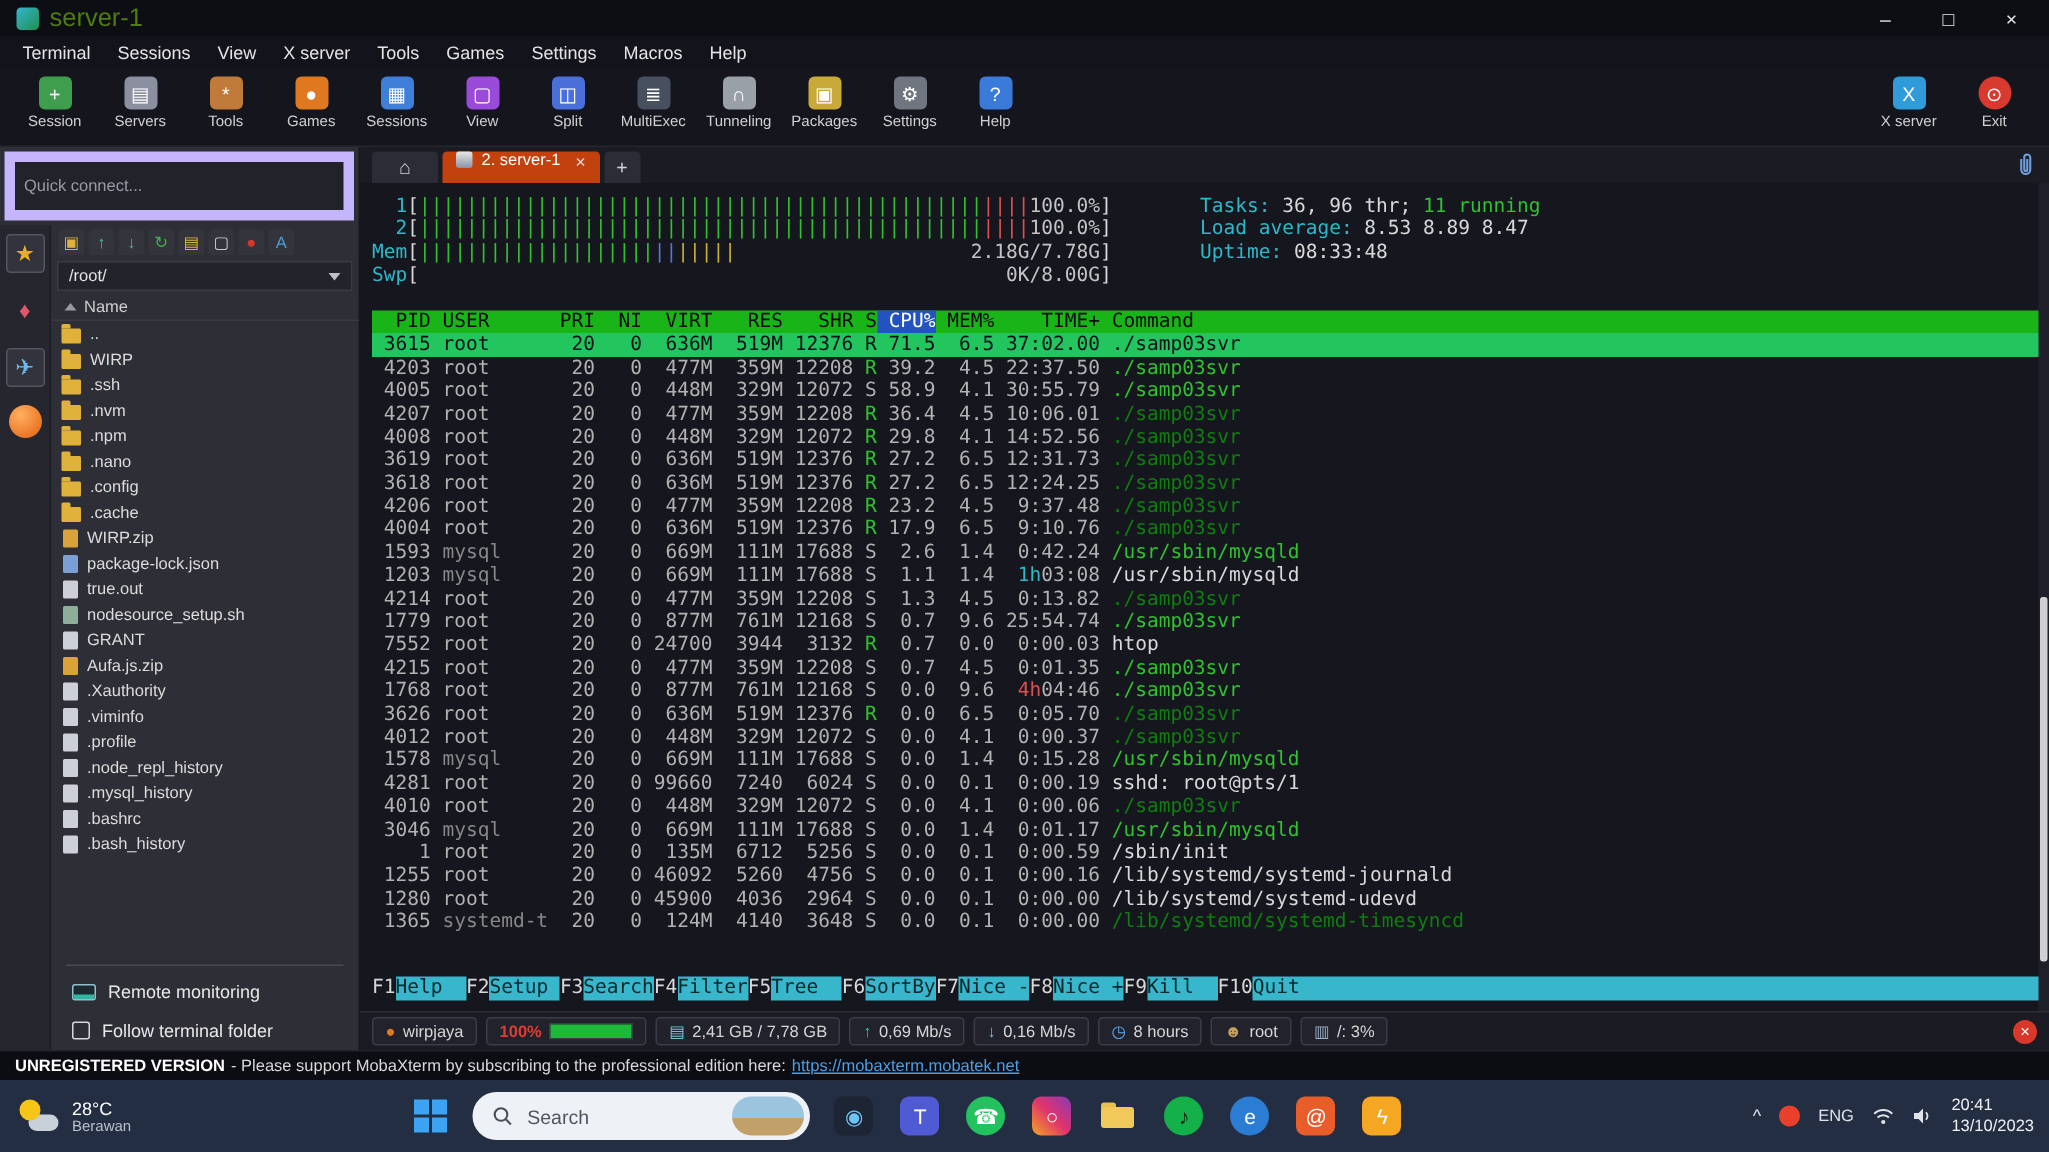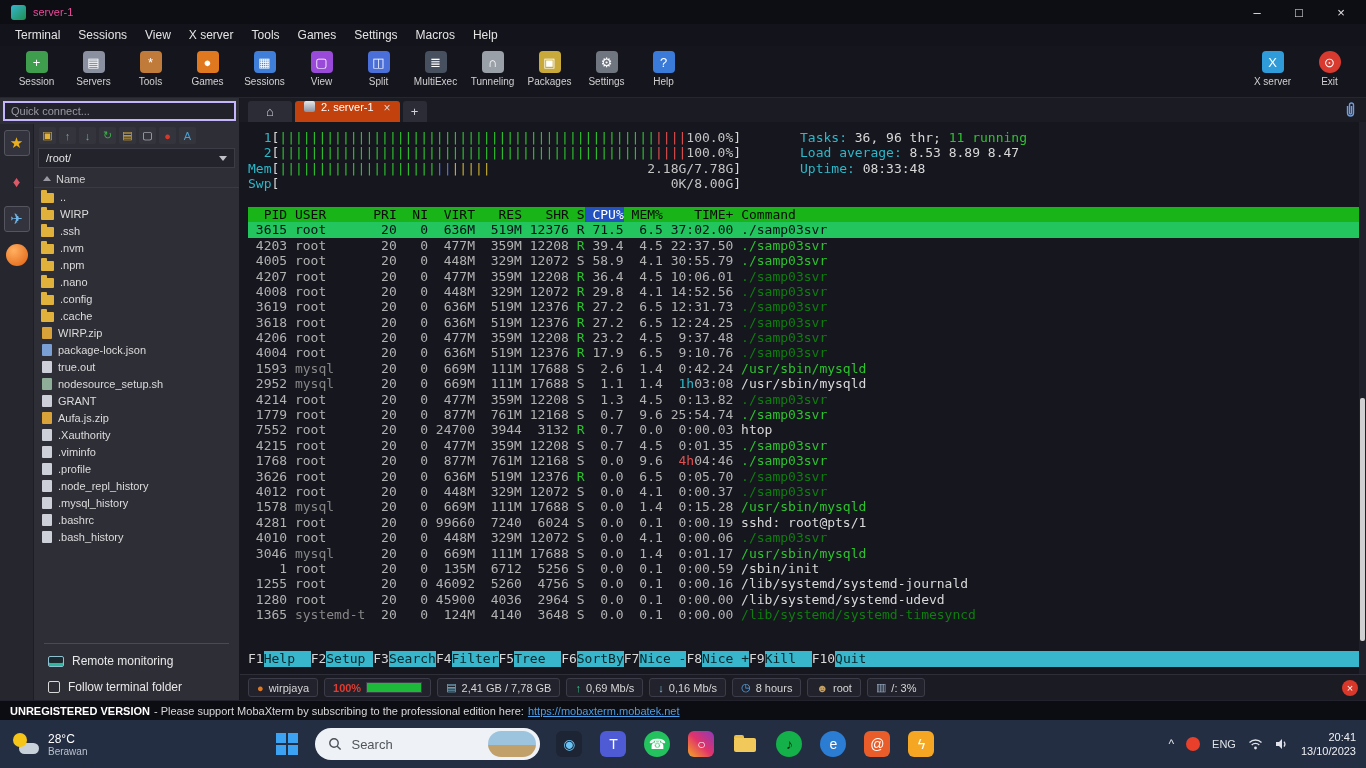--- a/index.html
+++ b/index.html
@@ -1,37 +1,37 @@
 <!DOCTYPE html>
 <html><head>
 <meta charset="utf-8">
 <style>
   *{margin:0;padding:0;box-sizing:border-box}
   html,body{width:1366px;height:768px;overflow:hidden}
   body{background:#0d0d14;font-family:"Liberation Sans",sans-serif;color:#ddd;font-size:12px}
   
   .titlebar{height:24px;display:flex;align-items:center;background:#0d0d14;padding:0 4px}
   .app-ico{width:15px;height:15px;border-radius:3px;background:linear-gradient(135deg,#35b6cf,#1f8f4f);margin:0 7px}
-  .title-text{color:#ec4899;font-size:11px}
+  .title-text{color:#4d7c0f;font-size:17px}
   .win-controls{margin-left:auto;display:flex}
   .win-btn{width:42px;height:24px;display:flex;align-items:center;justify-content:center;color:#e8e8e8;font-size:13px;cursor:default}
   
   .menubar{height:22px;background:#13131b;display:flex;align-items:center;padding-left:6px}
   .menu-item{padding:3px 9px;color:#e4e4e4;font-size:12px}
   
   .toolbar{height:52px;background:#15151e;display:flex;align-items:flex-start;padding:4px 8px 0;border-bottom:1px solid #26262f}
   .tb-group{display:flex}
   .tb-item{width:57px;display:flex;flex-direction:column;align-items:center;gap:3px;padding-top:1px}
   .tb-ico{width:22px;height:22px;border-radius:4px;display:flex;align-items:center;justify-content:center;color:#fff;font-size:13px}
   .tb-label{font-size:10px;color:#d0d0d0;white-space:nowrap}
   .tb-right{margin-left:auto;display:flex}
   
   .main{display:flex;height:602px}
   .sidebar{width:240px;background:#2e2e36;display:flex;flex-direction:column;border-right:1px solid #17171f}
-  .quick-connect{background:#22222b;border:2px solid #c4b5fd;color:#ddd;height:20px;margin:3px;padding:4px 6px;font-size:11px;outline:none}
+  .quick-connect{background:#22222b;border:7px solid #c4b5fd;color:#ddd;height:20px;margin:3px;padding:16px 6px;font-size:11px;outline:none}
   .quick-connect::placeholder{color:#9a9aa4}
   .side-body{flex:1;display:flex;min-height:0}
   .rail{width:34px;background:#26262e;border-right:1px solid #1d1d25;display:flex;flex-direction:column;align-items:center;gap:12px;padding-top:6px}
   .rail-btn{width:26px;height:26px;display:flex;align-items:center;justify-content:center;font-size:15px}
   .rail-btn.boxed{border:1px solid #55555f;background:#33333d;border-radius:3px}
   .rail-ball{width:22px;height:22px;border-radius:50%;background:radial-gradient(circle at 35% 30%,#ffb060,#e06010)}
   .filepanel{flex:1;display:flex;flex-direction:column;min-height:0}
   .ftb-row{display:flex;gap:3px;padding:3px 5px;align-items:center}
   .ftb-btn{width:17px;height:17px;display:flex;align-items:center;justify-content:center;font-size:11px;background:#34343d;border-radius:2px}
   .path-row{background:#23232c;border:1px solid #3c3c46;height:20px;margin:1px 4px 2px;display:flex;align-items:center;padding:0 7px;font-size:11px;color:#e4e4e4}
@@ -112,21 +112,21 @@
   .tk-glyph{color:#fff;font-size:14px}
   .tk-grid{display:grid;grid-template-columns:11px 11px;grid-template-rows:11px 11px;gap:2px;align-content:center;justify-content:center;border-radius:0}
   .tk-grid span{display:block}
   .tk-folder{background:transparent;position:relative}
   .tk-folder::before{content:"";position:absolute;top:4px;left:2px;width:10px;height:4px;background:#e8c04a;border-radius:2px 2px 0 0}
   .tk-folder::after{content:"";position:absolute;top:7px;left:2px;width:22px;height:14px;background:#f0c95a;border-radius:2px}
   .tray{margin-left:auto;display:flex;align-items:center;gap:12px;color:#dfe3e8}
   .tray-chev{font-size:12px}
   .tray-red{width:14px;height:14px;border-radius:50%;background:#e8402a;display:inline-block}
   .tray-lang{font-size:11px}
-  .clock{text-align:right;font-size:11px;line-height:14px;color:#eef0f4}
+  .clock{text-align:left;font-size:11px;line-height:14px;color:#eef0f4}
 </style>
 </head>
 <body>
 
 <div>
 
   <div class="titlebar">
     <div class="app-ico"></div>
     <span class="title-text">server-1</span>
     <div class="win-controls">
@@ -370,30 +370,30 @@
         <div class="tline"><span class="c-cyan">Swp</span><span class="c-white">[</span><span>                                                  </span><span class="c-val">0K/8.00G</span><span class="c-white">]</span></div>
         <div class="tline"></div>
         <div class="hdr-info">
             <div class="tline"><span class="c-cyan">Tasks: </span><span class="c-white">36, 96 thr; </span><span class="c-green">11 running</span></div>
             <div class="tline"><span class="c-cyan">Load average: </span><span class="c-white">8.53 8.89 8.47</span></div>
             <div class="tline"><span class="c-cyan">Uptime: </span><span class="c-white">08:33:48</span></div>
           </div>
         <div>
             <div class="tline hrow"><span>  PID</span><span> USER      </span><span>PRI</span><span>  NI</span><span>  VIRT</span><span>   RES</span><span>   SHR</span><span> S</span><span class="hsort"> CPU%</span><span> MEM%</span><span>    TIME+</span><span> Command</span></div>
             <div class="tline sel"><span class="c-gray"> 3615</span><span class="c-gray"> root      </span><span class="c-gray"> 20   0  636M  519M 12376</span><span class="c-green"> R</span><span class="c-gray"> 71.5  6.5</span><span class="c-gray"> 37:02.00</span><span class="c-white"> ./samp03svr</span></div>
-            <div class="tline"><span class="c-gray"> 4203</span><span class="c-gray"> root      </span><span class="c-gray"> 20   0  477M  359M 12208</span><span class="c-green"> R</span><span class="c-gray"> 39.4  4.5</span><span class="c-gray"> 22:37.50</span><span class="c-green"> ./samp03svr</span></div>
+            <div class="tline"><span class="c-gray"> 4203</span><span class="c-gray"> root      </span><span class="c-gray"> 20   0  477M  359M 12208</span><span class="c-green"> R</span><span class="c-gray"> 39.2  4.5</span><span class="c-gray"> 22:37.50</span><span class="c-green"> ./samp03svr</span></div>
             <div class="tline"><span class="c-gray"> 4005</span><span class="c-gray"> root      </span><span class="c-gray"> 20   0  448M  329M 12072</span><span class="c-gray"> S</span><span class="c-gray"> 58.9  4.1</span><span class="c-gray"> 30:55.79</span><span class="c-green"> ./samp03svr</span></div>
             <div class="tline"><span class="c-gray"> 4207</span><span class="c-gray"> root      </span><span class="c-gray"> 20   0  477M  359M 12208</span><span class="c-green"> R</span><span class="c-gray"> 36.4  4.5</span><span class="c-gray"> 10:06.01</span><span class="c-dgreen"> ./samp03svr</span></div>
             <div class="tline"><span class="c-gray"> 4008</span><span class="c-gray"> root      </span><span class="c-gray"> 20   0  448M  329M 12072</span><span class="c-green"> R</span><span class="c-gray"> 29.8  4.1</span><span class="c-gray"> 14:52.56</span><span class="c-dgreen"> ./samp03svr</span></div>
             <div class="tline"><span class="c-gray"> 3619</span><span class="c-gray"> root      </span><span class="c-gray"> 20   0  636M  519M 12376</span><span class="c-green"> R</span><span class="c-gray"> 27.2  6.5</span><span class="c-gray"> 12:31.73</span><span class="c-dgreen"> ./samp03svr</span></div>
             <div class="tline"><span class="c-gray"> 3618</span><span class="c-gray"> root      </span><span class="c-gray"> 20   0  636M  519M 12376</span><span class="c-green"> R</span><span class="c-gray"> 27.2  6.5</span><span class="c-gray"> 12:24.25</span><span class="c-dgreen"> ./samp03svr</span></div>
             <div class="tline"><span class="c-gray"> 4206</span><span class="c-gray"> root      </span><span class="c-gray"> 20   0  477M  359M 12208</span><span class="c-green"> R</span><span class="c-gray"> 23.2  4.5</span><span class="c-gray">  9:37.48</span><span class="c-dgreen"> ./samp03svr</span></div>
             <div class="tline"><span class="c-gray"> 4004</span><span class="c-gray"> root      </span><span class="c-gray"> 20   0  636M  519M 12376</span><span class="c-green"> R</span><span class="c-gray"> 17.9  6.5</span><span class="c-gray">  9:10.76</span><span class="c-dgreen"> ./samp03svr</span></div>
             <div class="tline"><span class="c-gray"> 1593</span><span class="c-dim"> mysql     </span><span class="c-gray"> 20   0  669M  111M 17688</span><span class="c-gray"> S</span><span class="c-gray">  2.6  1.4</span><span class="c-gray">  0:42.24</span><span class="c-green"> /usr/sbin/mysqld</span></div>
-            <div class="tline"><span class="c-gray"> 2952</span><span class="c-dim"> mysql     </span><span class="c-gray"> 20   0  669M  111M 17688</span><span class="c-gray"> S</span><span class="c-gray">  1.1  1.4</span><span class="c-gray">  </span><span class="c-cyan">1h</span><span class="c-gray">03:08</span><span class="c-white"> /usr/sbin/mysqld</span></div>
+            <div class="tline"><span class="c-gray"> 1203</span><span class="c-dim"> mysql     </span><span class="c-gray"> 20   0  669M  111M 17688</span><span class="c-gray"> S</span><span class="c-gray">  1.1  1.4</span><span class="c-gray">  </span><span class="c-cyan">1h</span><span class="c-gray">03:08</span><span class="c-white"> /usr/sbin/mysqld</span></div>
             <div class="tline"><span class="c-gray"> 4214</span><span class="c-gray"> root      </span><span class="c-gray"> 20   0  477M  359M 12208</span><span class="c-gray"> S</span><span class="c-gray">  1.3  4.5</span><span class="c-gray">  0:13.82</span><span class="c-dgreen"> ./samp03svr</span></div>
             <div class="tline"><span class="c-gray"> 1779</span><span class="c-gray"> root      </span><span class="c-gray"> 20   0  877M  761M 12168</span><span class="c-gray"> S</span><span class="c-gray">  0.7  9.6</span><span class="c-gray"> 25:54.74</span><span class="c-green"> ./samp03svr</span></div>
             <div class="tline"><span class="c-gray"> 7552</span><span class="c-gray"> root      </span><span class="c-gray"> 20   0 24700  3944  3132</span><span class="c-green"> R</span><span class="c-gray">  0.7  0.0</span><span class="c-gray">  0:00.03</span><span class="c-white"> htop</span></div>
             <div class="tline"><span class="c-gray"> 4215</span><span class="c-gray"> root      </span><span class="c-gray"> 20   0  477M  359M 12208</span><span class="c-gray"> S</span><span class="c-gray">  0.7  4.5</span><span class="c-gray">  0:01.35</span><span class="c-green"> ./samp03svr</span></div>
             <div class="tline"><span class="c-gray"> 1768</span><span class="c-gray"> root      </span><span class="c-gray"> 20   0  877M  761M 12168</span><span class="c-gray"> S</span><span class="c-gray">  0.0  9.6</span><span class="c-gray">  </span><span class="c-red">4h</span><span class="c-gray">04:46</span><span class="c-green"> ./samp03svr</span></div>
             <div class="tline"><span class="c-gray"> 3626</span><span class="c-gray"> root      </span><span class="c-gray"> 20   0  636M  519M 12376</span><span class="c-green"> R</span><span class="c-gray">  0.0  6.5</span><span class="c-gray">  0:05.70</span><span class="c-dgreen"> ./samp03svr</span></div>
             <div class="tline"><span class="c-gray"> 4012</span><span class="c-gray"> root      </span><span class="c-gray"> 20   0  448M  329M 12072</span><span class="c-gray"> S</span><span class="c-gray">  0.0  4.1</span><span class="c-gray">  0:00.37</span><span class="c-dgreen"> ./samp03svr</span></div>
             <div class="tline"><span class="c-gray"> 1578</span><span class="c-dim"> mysql     </span><span class="c-gray"> 20   0  669M  111M 17688</span><span class="c-gray"> S</span><span class="c-gray">  0.0  1.4</span><span class="c-gray">  0:15.28</span><span class="c-green"> /usr/sbin/mysqld</span></div>
             <div class="tline"><span class="c-gray"> 4281</span><span class="c-gray"> root      </span><span class="c-gray"> 20   0 99660  7240  6024</span><span class="c-gray"> S</span><span class="c-gray">  0.0  0.1</span><span class="c-gray">  0:00.19</span><span class="c-white"> sshd: root@pts/1</span></div>
             <div class="tline"><span class="c-gray"> 4010</span><span class="c-gray"> root      </span><span class="c-gray"> 20   0  448M  329M 12072</span><span class="c-gray"> S</span><span class="c-gray">  0.0  4.1</span><span class="c-gray">  0:00.06</span><span class="c-dgreen"> ./samp03svr</span></div>

